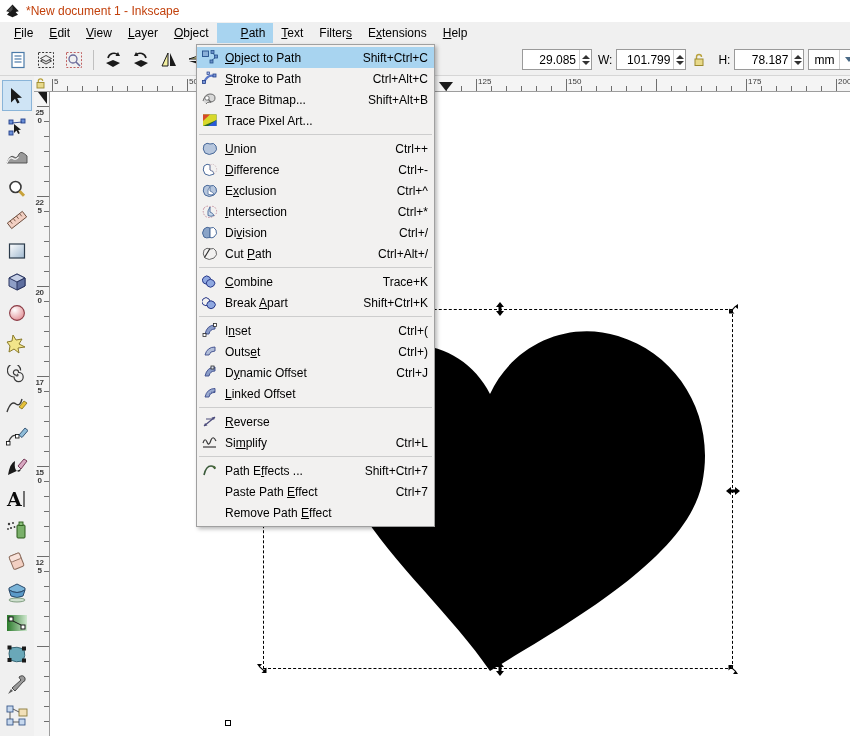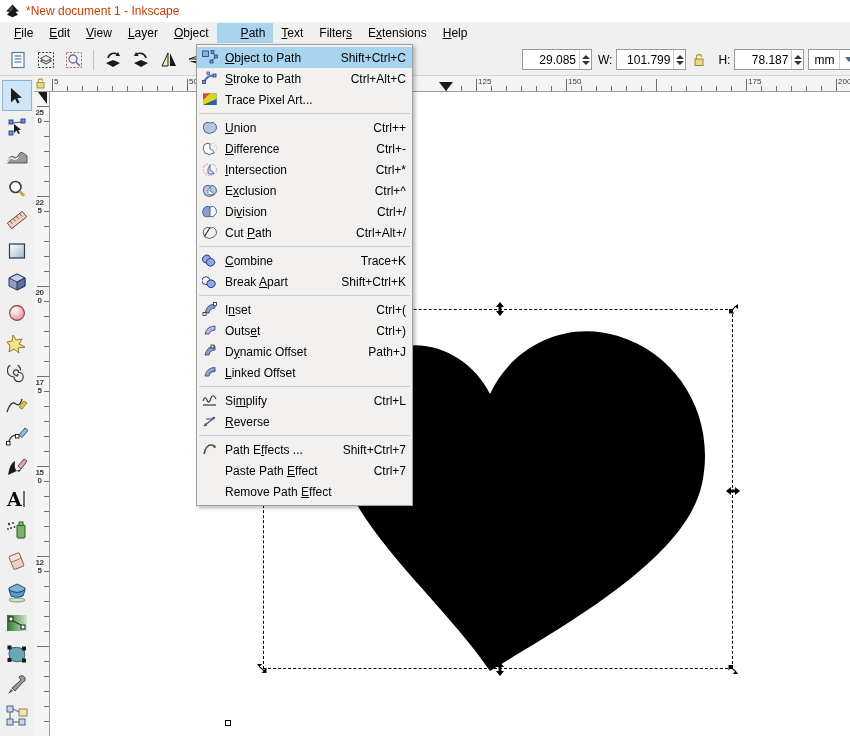--- a/index.html
+++ b/index.html
@@ -116,21 +116,21 @@
   .handle { position: absolute; width: 11px; height: 11px; }
 
   .origin-mark {
     position: absolute; width: 6px; height: 6px; border: 1px solid #000; background: #fff;
   }
 
   svg { display: block; }
 
   
   .dropdown {
-    position: absolute; top: 44px; left: 196px; width: 217px;
+    position: absolute; top: 44px; left: 196px; width: 239px;
     background: #f2f1f0; border: 1px solid #a0a0a0;
     box-shadow: 2px 2px 4px rgba(0,0,0,0.28); z-index: 50; padding: 2px 0 3px 0;
   }
   .dd-item {
     display: flex; align-items: center; height: 21px; padding: 0 6px 0 4px;
     font-size: 12px; color: #000; white-space: nowrap; cursor: default;
   }
   .dd-item.hl { background: #a8d4f0; }
   .dd-ico { width: 18px; height: 17px; flex: 0 0 auto; margin-right: 6px;
             display: flex; align-items: center; justify-content: center; }
@@ -643,20 +643,31 @@
           <path d="M2 11 q4 -8 10 -6" fill="none" stroke="#5a78c8" stroke-width="2.2"></path>
           <rect x="0.5" y="9.5" width="3" height="3" fill="#7a96d8" stroke="#24408a" stroke-width="0.8"></rect>
           <rect x="11" y="3" width="3" height="3" fill="#7a96d8" stroke="#24408a" stroke-width="0.8"></rect>
           <rect x="5" y="1" width="2.6" height="2.6" fill="#a8b8e8" stroke="#24408a" stroke-width="0.7"></rect>
         </svg>
       </span>
       <span class="dd-label"><u>S</u>troke to Path</span>
       <span class="dd-accel">Ctrl+Alt+C</span>
     </div>
 
+    <div class="dd-item">
+      <span class="dd-ico">
+        <svg width="16" height="15" viewBox="0 0 16 15">
+          <path d="M1 9 q2 -7 7 -7 q5 0 5 4 q0 4 -5 4 q-3 0 -4 2" fill="#d8d8d8" stroke="#6a6a6a" stroke-width="1"></path>
+          <circle cx="5" cy="6" r="2.2" fill="#fff" stroke="#6a6a6a" stroke-width="0.9"></circle>
+          <line x1="6.5" y1="7.5" x2="9" y2="10.5" stroke="#6a6a6a" stroke-width="1.2"></line>
+        </svg>
+      </span>
+      <span class="dd-label"><u>T</u>race Bitmap...</span>
+      <span class="dd-accel">Shift+Alt+B</span>
+    </div>
 
     <div class="dd-item">
       <span class="dd-ico">
         <svg width="16" height="15" viewBox="0 0 16 15">
           <rect x="1" y="1.5" width="13.5" height="11.5" fill="#2a6a2a"></rect>
           <path d="M1 1.5 L14.5 1.5 L14.5 7 L1 13 Z" fill="#d8d82a"></path>
           <path d="M1 1.5 L8 1.5 L1 8 Z" fill="#d84a2a"></path>
           <path d="M14.5 7 L14.5 13 L6 13 Z" fill="#2a5ad8"></path>
         </svg>
       </span>
@@ -683,37 +694,37 @@
           <path d="M8 3 q4 -2 6 2 q2 4 -2 7 q0 -3 -4 -4 z" fill="none" stroke="#c8b0b8" stroke-width="0.8" stroke-dasharray="1.5,1.2"></path>
         </svg>
       </span>
       <span class="dd-label"><u>D</u>ifference</span>
       <span class="dd-accel">Ctrl+-</span>
     </div>
 
     <div class="dd-item">
       <span class="dd-ico">
         <svg width="16" height="15" viewBox="0 0 16 15">
+          <path d="M2 4 q3 -3 6 -1 q4 -2 6 2 q2 4 -2 7 q-5 3 -9 0 q-3 -4 -1 -8 z" fill="#b6c6dd" stroke="#4a6a9a" stroke-width="1"></path>
+          <path d="M8 3.5 l0 4.5 q3 1 4 3.2 q-3 1.4 -6 0 q-1 -4.6 2 -7.7 z" fill="#ffffff" stroke="#4a6a9a" stroke-width="0.8"></path>
+        </svg>
+      </span>
+      <span class="dd-label">E<u>x</u>clusion</span>
+      <span class="dd-accel">Ctrl+^</span>
+    </div>
+
+    <div class="dd-item">
+      <span class="dd-ico">
+        <svg width="16" height="15" viewBox="0 0 16 15">
           <path d="M2 4 q3 -3 6 -1 q4 -2 6 2 q2 4 -2 7 q-5 3 -9 0 q-3 -4 -1 -8 z" fill="none" stroke="#c08898" stroke-width="0.9" stroke-dasharray="1.6,1.3"></path>
           <path d="M8 3 l0 5 q3 1 4 3.5 q-3 1.5 -6 0 q-1 -5 2 -8.5 z" fill="#c8d8ea" stroke="#4a6a9a" stroke-width="0.9"></path>
         </svg>
       </span>
       <span class="dd-label"><u>I</u>ntersection</span>
       <span class="dd-accel">Ctrl+*</span>
-    </div>
-
-    <div class="dd-item">
-      <span class="dd-ico">
-        <svg width="16" height="15" viewBox="0 0 16 15">
-          <path d="M2 4 q3 -3 6 -1 q4 -2 6 2 q2 4 -2 7 q-5 3 -9 0 q-3 -4 -1 -8 z" fill="#b6c6dd" stroke="#4a6a9a" stroke-width="1"></path>
-          <path d="M8 3.5 l0 4.5 q3 1 4 3.2 q-3 1.4 -6 0 q-1 -4.6 2 -7.7 z" fill="#ffffff" stroke="#4a6a9a" stroke-width="0.8"></path>
-        </svg>
-      </span>
-      <span class="dd-label">E<u>x</u>clusion</span>
-      <span class="dd-accel">Ctrl+^</span>
     </div>
 
     <div class="dd-item">
       <span class="dd-ico">
         <svg width="16" height="15" viewBox="0 0 16 15">
           <path d="M2 4 q3 -3 6 -1 l0 9.5 q-4 1 -6 -0.5 q-3 -4 0 -8 z" fill="#8aa4c8" stroke="#4a6a9a" stroke-width="1"></path>
           <path d="M8 3 q4 -2 6 2 q2 4 -2 7 q-2 1.4 -4 0.5 z" fill="#ffffff" stroke="#4a6a9a" stroke-width="1"></path>
         </svg>
       </span>
       <span class="dd-label">Di<u>v</u>ision</span>
@@ -780,60 +791,60 @@
     </div>
 
     <div class="dd-item">
       <span class="dd-ico">
         <svg width="16" height="15" viewBox="0 0 16 15">
           <path d="M13 2 q-8 0 -10 9 l4 0 q1 -5 6 -5 z" fill="#8a9cc8" stroke="#3a4a8a" stroke-width="0.9"></path>
           <rect x="9" y="1" width="3" height="3" fill="#d8e0f0" stroke="#2a2a2a" stroke-width="0.8"></rect>
         </svg>
       </span>
       <span class="dd-label">D<u>y</u>namic Offset</span>
-      <span class="dd-accel">Path+J</span>
+      <span class="dd-accel">Ctrl+J</span>
     </div>
 
     <div class="dd-item">
       <span class="dd-ico">
         <svg width="16" height="15" viewBox="0 0 16 15">
           <path d="M13 2.5 q-8 0 -10 8.5 l4 0 q1 -4.6 6 -4.6 z" fill="#9aaad0" stroke="#3a4a8a" stroke-width="0.9"></path>
           <path d="M13 5.5 q-5 0 -6 4" fill="none" stroke="#3a4a8a" stroke-width="0.8" stroke-dasharray="1.4,1.2"></path>
         </svg>
       </span>
       <span class="dd-label"><u>L</u>inked Offset</span>
       <span class="dd-accel"></span>
     </div>
 
     <div class="dd-sep"></div>
-
-    <div class="dd-item">
-      <span class="dd-ico">
-        <svg width="16" height="15" viewBox="0 0 16 15">
-          <path d="M1 8 q2 -6 4 -1 q2 5 4 -2 q2 -5 5 1" fill="none" stroke="#3a3a3a" stroke-width="1.2"></path>
-          <line x1="1" y1="12" x2="14" y2="12" stroke="#3a3a3a" stroke-width="1.2"></line>
-        </svg>
-      </span>
-      <span class="dd-label">Si<u>m</u>plify</span>
-      <span class="dd-accel">Ctrl+L</span>
-    </div>
 
     <div class="dd-item">
       <span class="dd-ico">
         <svg width="16" height="15" viewBox="0 0 16 15">
           <path d="M2 12 L13 3" stroke="#4a4a7a" stroke-width="1.2" fill="none"></path>
           <path d="M13 3 L9.5 3.5 L12 6 Z" fill="#4a4a7a"></path>
           <path d="M2 12 L5.5 11.5 L3 9 Z" fill="#4a4a7a"></path>
           <line x1="4" y1="5" x2="11" y2="5" stroke="#4a4a7a" stroke-width="1"></line>
         </svg>
       </span>
       <span class="dd-label"><u>R</u>everse</span>
       <span class="dd-accel"></span>
     </div>
 
+    <div class="dd-item">
+      <span class="dd-ico">
+        <svg width="16" height="15" viewBox="0 0 16 15">
+          <path d="M1 8 q2 -6 4 -1 q2 5 4 -2 q2 -5 5 1" fill="none" stroke="#3a3a3a" stroke-width="1.2"></path>
+          <line x1="1" y1="12" x2="14" y2="12" stroke="#3a3a3a" stroke-width="1.2"></line>
+        </svg>
+      </span>
+      <span class="dd-label">Si<u>m</u>plify</span>
+      <span class="dd-accel">Ctrl+L</span>
+    </div>
+
     <div class="dd-sep"></div>
 
     <div class="dd-item">
       <span class="dd-ico">
         <svg width="16" height="15" viewBox="0 0 16 15">
           <path d="M2 12 q2 -9 7 -9 q3 0 4 3" fill="none" stroke="#3a5a3a" stroke-width="1.6"></path>
           <path d="M10 3 q3 -1 4 2 q-3 1 -4 -2 z" fill="#4a6a3a"></path>
         </svg>
       </span>
       <span class="dd-label">Path E<u>f</u>fects ...</span>

